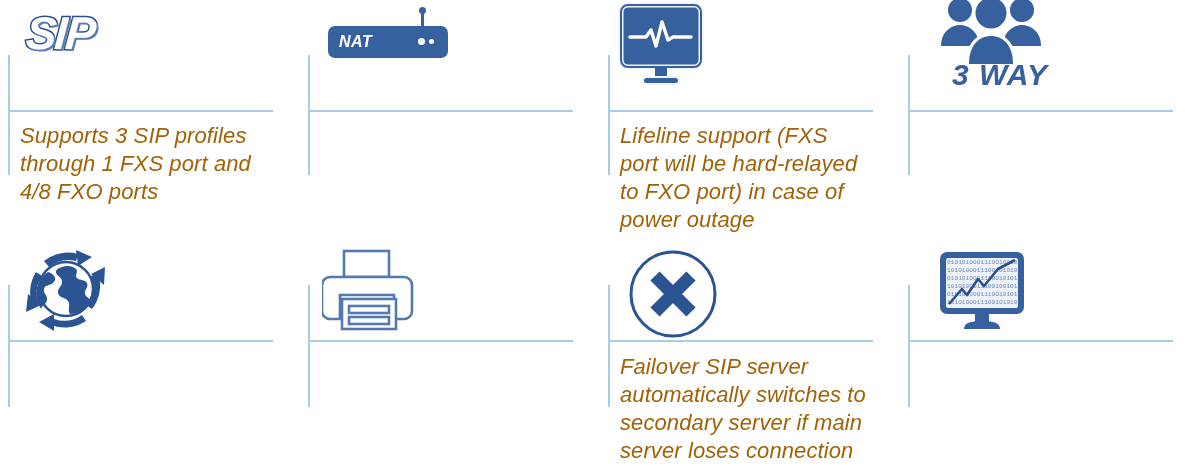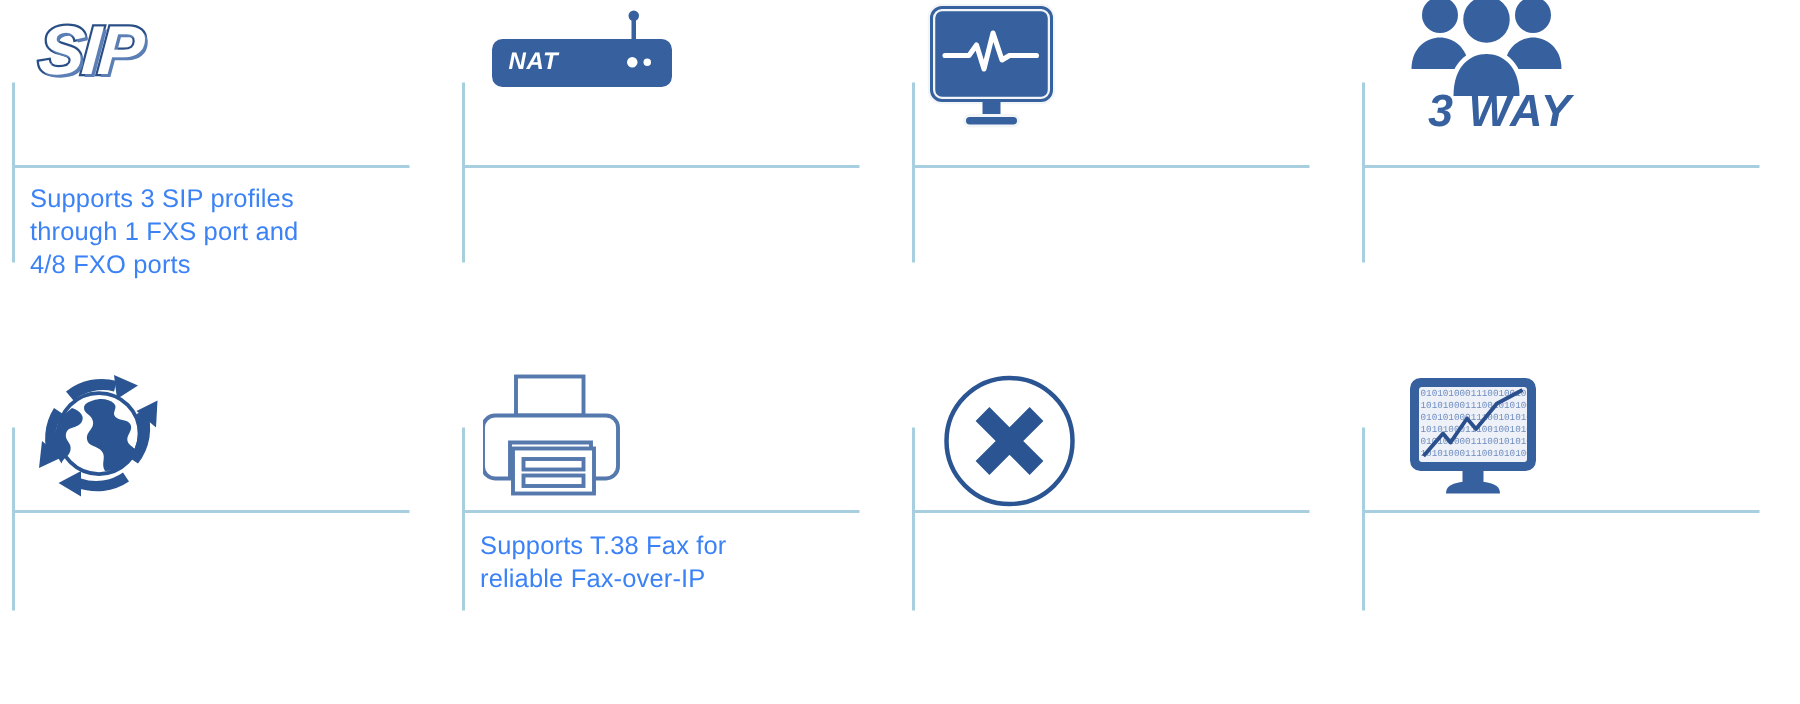--- a/index.html
+++ b/index.html
@@ -49,25 +49,26 @@
     display:flex;
     align-items:flex-start;
     justify-content:flex-start;
   }
   .card.row2 .icon-slot{ top:10px; }
   .desc{
     position:absolute;
     left:20px;
     top:122px;
     width:252px;
-    color:#3b82f6;
-    font-size:17px;
+    color:#a16207;
+    font-size:22px;
     line-height:1.28;
     letter-spacing:.1px;
     white-space:pre-line;
+    font-style:italic;
   }
   .card.row2 .desc{ top:118px; }
 
   
   .sip-logo{
     position:relative;
     margin-left:8px;
     margin-top:8px;
     font-style:italic;
     font-weight:bold;
@@ -145,20 +146,24 @@
     <div class="hrule"></div>
     <div class="icon-slot">
       <svg class="svgicon" width="86" height="88" viewBox="0 0 86 88">
         <rect x="3" y="3" width="80" height="62" rx="7" fill="#36609e" stroke="#f2f5f8" stroke-width="5"></rect>
         <rect x="3" y="3" width="80" height="62" rx="7" fill="none" stroke="#36609e" stroke-width="2"></rect>
         <path d="M12 35 H28 L33 28 L38 44 L44 20 L50 38 L55 35 H73" fill="none" stroke="#ffffff" stroke-width="3.4" stroke-linejoin="round" stroke-linecap="round"></path>
         <rect x="37" y="66" width="12" height="10" fill="#36609e"></rect>
         <rect x="25" y="75" width="36" height="7" rx="3.5" fill="#36609e" stroke="#f2f5f8" stroke-width="2"></rect>
       </svg>
     </div>
+    <div class="desc">Lifeline support (FXS
+port will be hard-relayed
+to FXO port) in case of
+power outage</div>
   </div>
 
   <div class="card row1">
     <div class="vrule"></div>
     <div class="hrule"></div>
     <div class="icon-slot" style="top:-6px;left:36px;">
       <div style="position:relative;width:120px;">
         <svg class="svgicon" width="110" height="72" viewBox="0 0 110 72">
 
           <circle cx="24" cy="16" r="12" fill="#36609e"></circle>
@@ -215,33 +220,35 @@
       <svg class="svgicon" width="96" height="88" viewBox="0 0 96 88">
         <g fill="none" stroke="#5578ad" stroke-width="2.6">
           <rect x="22" y="4" width="45" height="26" fill="#ffffff"></rect>
           <path d="M8 30 h74 a8 8 0 0 1 8 8 v26 a8 8 0 0 1 -8 8 h-10 v-24 h-54 v24 h-10 a8 8 0 0 1 -8 -8 v-26 a8 8 0 0 1 8 -8 Z" fill="#ffffff"></path>
           <rect x="20" y="52" width="54" height="30" fill="#ffffff"></rect>
           <rect x="27" y="59" width="40" height="7" fill="#ffffff"></rect>
           <rect x="27" y="70" width="40" height="7" fill="#ffffff"></rect>
         </g>
       </svg>
     </div>
-    <div class="desc">Supports T.38 Fax for
-reliable Fax-over-IP</div>
   </div>
 
   <div class="card row2">
     <div class="vrule"></div>
     <div class="hrule"></div>
     <div class="icon-slot" style="left:28px;top:14px;">
       <svg class="svgicon" width="90" height="90" viewBox="0 0 90 90">
         <circle cx="45" cy="45" r="42" fill="#ffffff" stroke="#2b5592" stroke-width="3"></circle>
         <path d="M27 27 L63 63 M63 27 L27 63" stroke="#2b5592" stroke-width="13" stroke-linecap="butt"></path>
       </svg>
     </div>
+    <div class="desc">Failover SIP server
+automatically switches to
+secondary server if main
+server loses connection</div>
   </div>
 
   <div class="card row2">
     <div class="vrule"></div>
     <div class="hrule"></div>
     <div class="icon-slot" style="left:36px;top:14px;">
       <svg class="svgicon" width="96" height="84" viewBox="0 0 96 84">
         <defs>
           <clipPath id="scr">
               <rect x="10" y="9" width="72" height="50" rx="2"></rect>

